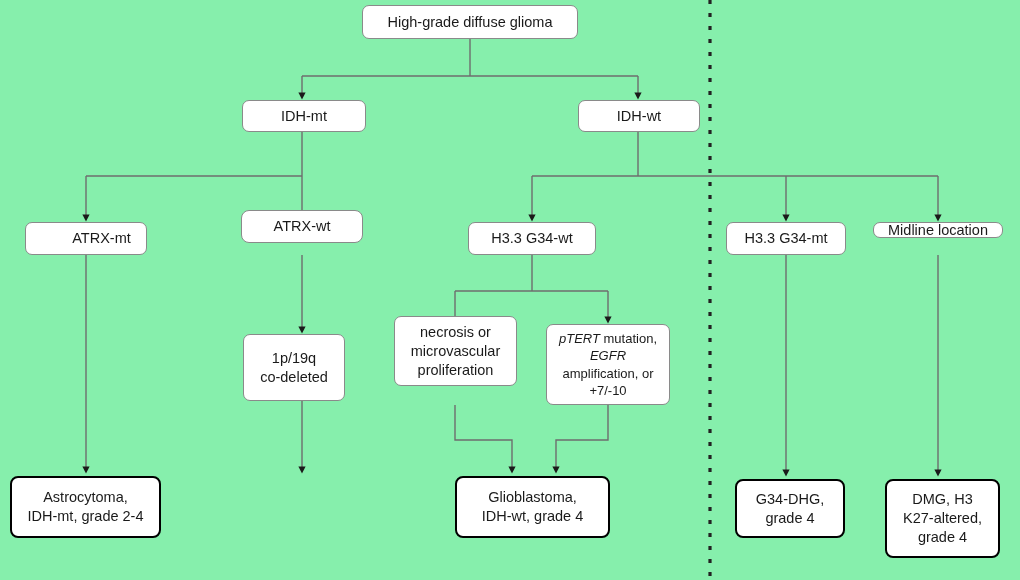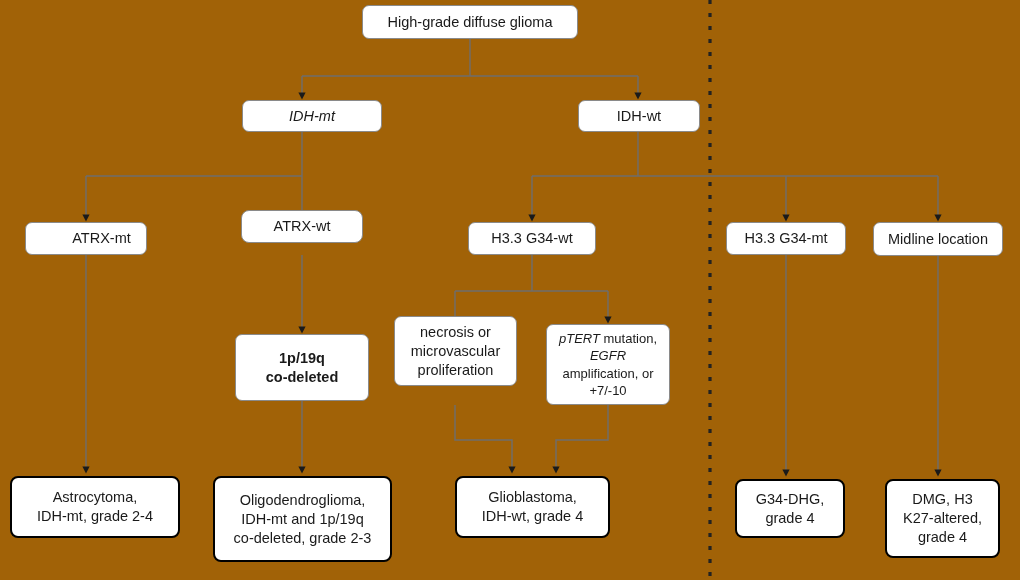--- a/index.html
+++ b/index.html
@@ -8,21 +8,21 @@
     background: #ffffff;
   }
   body {
     font-family: "Liberation Sans", sans-serif;
     -webkit-font-smoothing: antialiased;
   }
   #canvas {
     position: relative;
     width: 1020px;
     height: 580px;
-    background: #a16207;
+    background: #86efac;
     overflow: hidden;
   }
   svg#wires {
     position: absolute;
     left: 0;
     top: 0;
     width: 1020px;
     height: 580px;
     pointer-events: none;
   }
@@ -108,21 +108,21 @@
 
     <path d="M710,0 L710,580" stroke="#222222" stroke-width="3.2" stroke-dasharray="4 9" stroke-linecap="butt" fill="none"></path>
   </svg>
 
   <div class="node" style="left:362px; top:5px; width:216px; height:34px;">
     <span class="lines">
         <span class="ln">High-grade diffuse glioma</span>
       </span>
   </div>
 
-  <div class="node" style="left:242px; top:100px; width:140px; height:32px;font-style:italic;">
+  <div class="node" style="left:242px; top:100px; width:124px; height:32px;">
     <span class="lines">
         <span class="ln">IDH-mt</span>
       </span>
   </div>
 
   <div class="node" style="left:578px; top:100px; width:122px; height:32px;">
     <span class="lines">
         <span class="ln">IDH-wt</span>
       </span>
   </div>
@@ -144,27 +144,27 @@
         <span class="ln">H3.3 G34-wt</span>
       </span>
   </div>
 
   <div class="node" style="left:726px; top:222px; width:120px; height:33px;">
     <span class="lines">
         <span class="ln">H3.3 G34-mt</span>
       </span>
   </div>
 
-  <div class="node" style="left:873px; top:222px; width:130px; height:34px;">
+  <div class="node" style="left:873px; top:222px; width:130px; height:16px;">
     <span class="lines">
         <span class="ln">Midline location</span>
       </span>
   </div>
 
-  <div class="node" style="left:235px; top:334px; width:134px; height:67px;font-weight:bold;">
+  <div class="node" style="left:243px; top:334px; width:102px; height:67px;">
     <span class="lines">
       <span class="ln">1p/19q</span>
       <span class="ln">co-deleted</span>
     </span>
   </div>
 
   <div class="node" style="left:394px; top:316px; width:123px; height:70px;">
     <span class="lines">
       <span class="ln">necrosis or</span>
       <span class="ln">microvascular</span>
@@ -174,34 +174,27 @@
 
   <div class="node" style="left:546px; top:324px; width:124px; height:81px; font-size:13px; line-height:17.5px;justify-content:flex-end;">
     <span class="lines">
       <span class="ln"><em class="it">pTERT</em><span> mutation,</span></span>
       <span class="ln it">EGFR</span>
       <span class="ln">amplification, or</span>
       <span class="ln">+7/-10</span>
     </span>
   </div>
 
-  <div class="node terminal" style="left:10px; top:476px; width:170px; height:62px;">
+  <div class="node terminal" style="left:10px; top:476px; width:151px; height:62px;">
     <span class="lines">
       <span class="ln">Astrocytoma,</span>
       <span class="ln">IDH-mt, grade 2-4</span>
     </span>
   </div>
 
-  <div class="node terminal" style="left:213px; top:476px; width:179px; height:86px;">
-    <span class="lines">
-      <span class="ln">Oligodendroglioma,</span>
-      <span class="ln">IDH-mt and 1p/19q</span>
-      <span class="ln">co-deleted, grade 2-3</span>
-    </span>
-  </div>
 
   <div class="node terminal" style="left:455px; top:476px; width:155px; height:62px;">
     <span class="lines">
       <span class="ln">Glioblastoma,</span>
       <span class="ln">IDH-wt, grade 4</span>
     </span>
   </div>
 
   <div class="node terminal" style="left:735px; top:479px; width:110px; height:59px;">
     <span class="lines">

